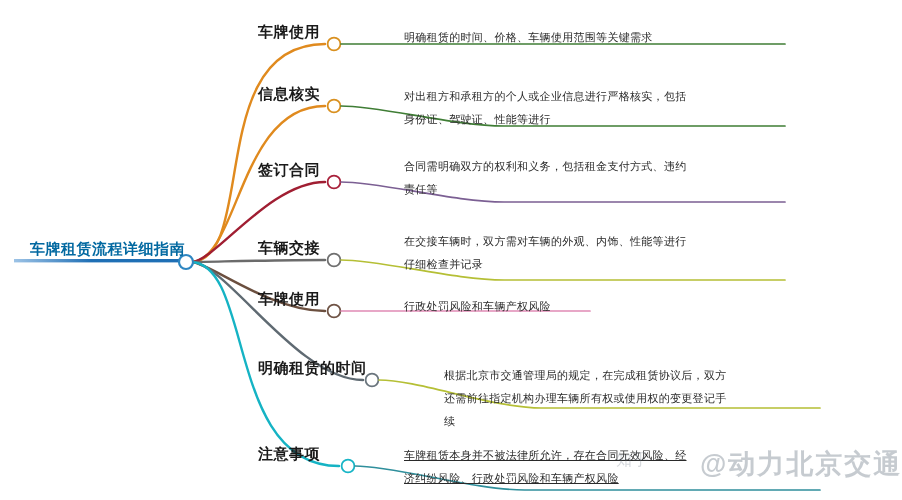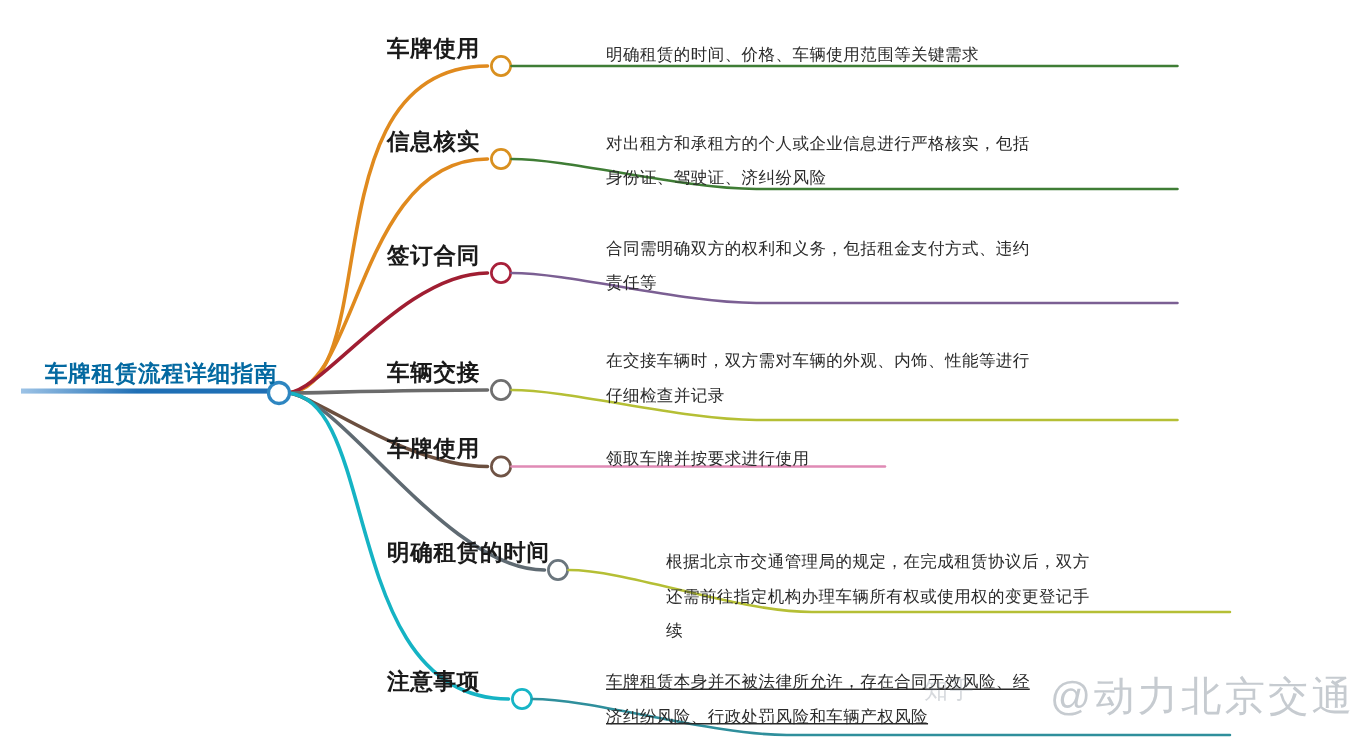--- a/index.html
+++ b/index.html
@@ -99,28 +99,28 @@
       <div class="node-label" style="left: 258px; top: 104px; font-size: 15px;">信息核实</div>
       <div class="node-label" style="left: 258px; top: 180px; font-size: 15px;">签订合同</div>
       <div class="node-label" style="left: 258px; top: 258px; font-size: 15px;">车辆交接</div>
       <div class="node-label" style="left: 258px; top: 309px; font-size: 15px;">车牌使用</div>
       <div class="node-label" style="left: 258px; top: 378px; font-size: 15px;">明确租赁的时间</div>
       <div class="node-label" style="left: 258px; top: 464px; font-size: 15px;">注意事项</div>
     </div>
   <div id="descs">
       <div class="desc" style="left: 404px; top: 26px;">明确租赁的时间、价格、车辆使用范围等关键需求</div>
       <div class="desc" style="left: 404px; top: 85px;">对出租方和承租方的个人或企业信息进行严格核实，包括
-身份证、驾驶证、济纠纷风险</div>
+身份证、驾驶证、性能等进行</div>
       <div class="desc" style="left: 404px; top: 155px;">合同需明确双方的权利和义务，包括租金支付方式、违约
 责任等</div>
       <div class="desc" style="left: 404px; top: 230px;">在交接车辆时，双方需对车辆的外观、内饰、性能等进行
 仔细检查并记录</div>
-      <div class="desc" style="left: 404px; top: 295px;">领取车牌并按要求进行使用</div>
+      <div class="desc" style="left: 404px; top: 295px;">行政处罚风险和车辆产权风险</div>
       <div class="desc" style="left: 444px; top: 350px; margin-top: 14px;">根据北京市交通管理局的规定，在完成租赁协议后，双方
 还需前往指定机构办理车辆所有权或使用权的变更登记手
 续</div>
       <div class="desc" style="left: 404px; top: 444px; text-decoration: underline;">车牌租赁本身并不被法律所允许，存在合同无效风险、经
 济纠纷风险、行政处罚风险和车辆产权风险</div>
     </div>
 
   <div class="wm-logo" style="left:616px;top:450px;">知乎</div>
-  <div class="watermark" style="left:700px;top:446px;">@动力北京交通</div>
+  <div class="watermark" style="left:700px;top:446px;font-weight:bold;">@动力北京交通</div>
 </div>
 
 </body></html>

